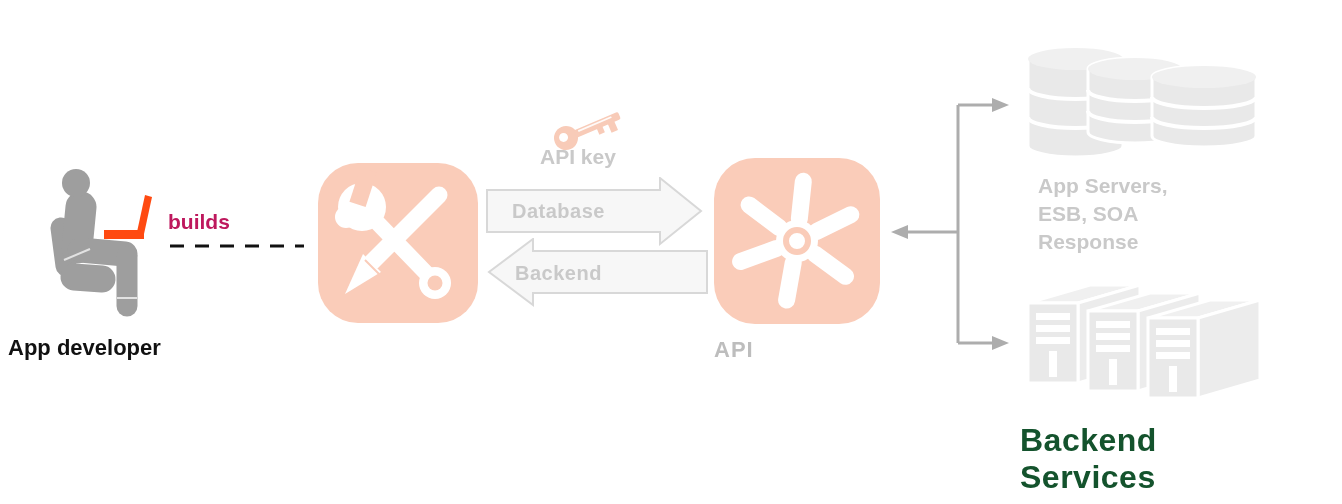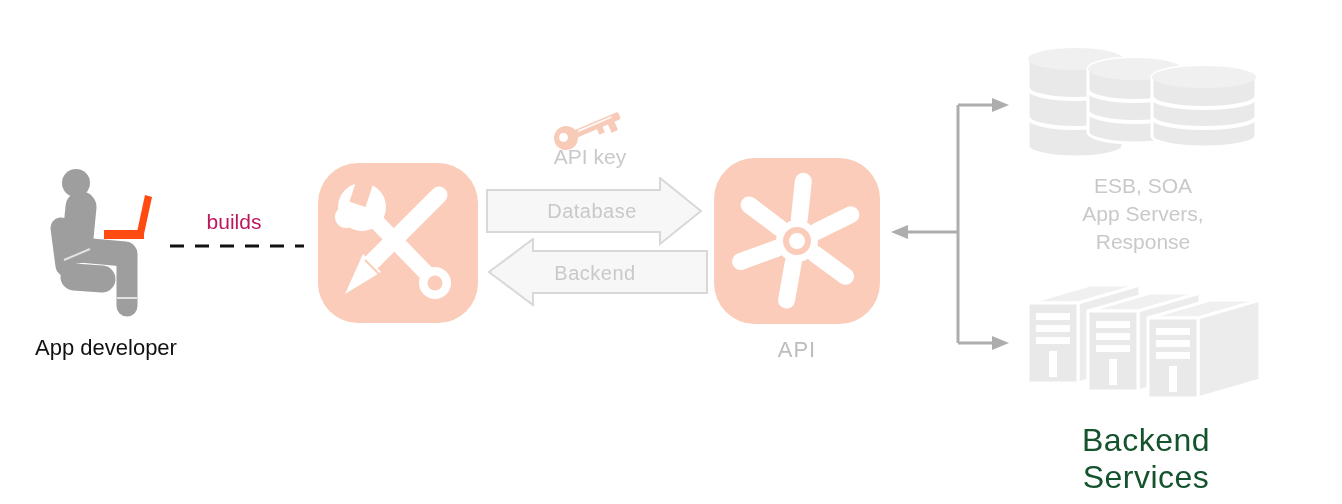--- a/index.html
+++ b/index.html
@@ -1,21 +1,21 @@
 <!DOCTYPE html>
 <html><head>
 <meta charset="utf-8">
 <style>
   html,body{margin:0;padding:0;background:#fff;}
   .canvas{
     position:relative;width:1342px;height:504px;background:#ffffff;overflow:hidden;
     font-family:"Liberation Sans", sans-serif;
   }
   .abs{position:absolute;}
-  .lbl{font-weight:normal;text-align:center;}
+  .lbl{font-weight:bold;}
   .lbl-black{color:#111111;font-size:22px;}
   .lbl-builds{color:#be185d;font-size:21px;}
   .lbl-icon{color:#BDBDBD;font-size:22px;letter-spacing:1px;}
   .lbl-faded{color:#C9C9C9;font-size:21px;}
   .lbl-arrow{color:#C9C9C9;font-size:20px;letter-spacing:0.5px;}
   .lbl-esb{color:#C9C9C9;font-size:21px;line-height:28px;}
   .lbl-backend{color:#14532d;font-size:32px;letter-spacing:0.5px;}
   svg{display:block;}
 </style>
 </head>
@@ -124,22 +124,22 @@
       <path d="M68,73 A47,11 0 0 0 162,73" fill="none" stroke="#ffffff" stroke-width="4"></path>
     </g>
     <g>
       <path d="M132,39 A52,11 0 0 1 236,39 L236,98 A52,11 0 0 1 132,98 Z" fill="#E9E9E9" stroke="#ffffff" stroke-width="3"></path>
       <ellipse cx="184" cy="39" rx="52" ry="11" fill="#F0F0F0"></ellipse>
       <path d="M132,59 A52,11 0 0 0 236,59" fill="none" stroke="#ffffff" stroke-width="4"></path>
       <path d="M132,79 A52,11 0 0 0 236,79" fill="none" stroke="#ffffff" stroke-width="4"></path>
     </g>
   </svg>
   <div class="abs lbl lbl-esb" style="left:1038px;top:172px;width:210px;">
+    <span style="display:block">App Servers,</span>
     <span style="display:block">ESB, SOA</span>
-    <span style="display:block">App Servers,</span>
     <span style="display:block">Response</span>
   </div>
 
   <svg class="abs" style="left:1020px;top:278px;" width="252" height="130" viewBox="0 0 252 130">
     <g>
       <polygon points="8,25 58,25 120,7 70,7" fill="#F0F0F0" stroke="#ffffff" stroke-width="3"></polygon>
       <polygon points="58,25 120,7 120,87 58,105" fill="#ECECEC" stroke="#ffffff" stroke-width="3"></polygon>
       <rect x="8" y="25" width="50" height="80" fill="#E9E9E9" stroke="#ffffff" stroke-width="3"></rect>
       <g fill="#ffffff">
         <rect x="16" y="35" width="34" height="7"></rect>

